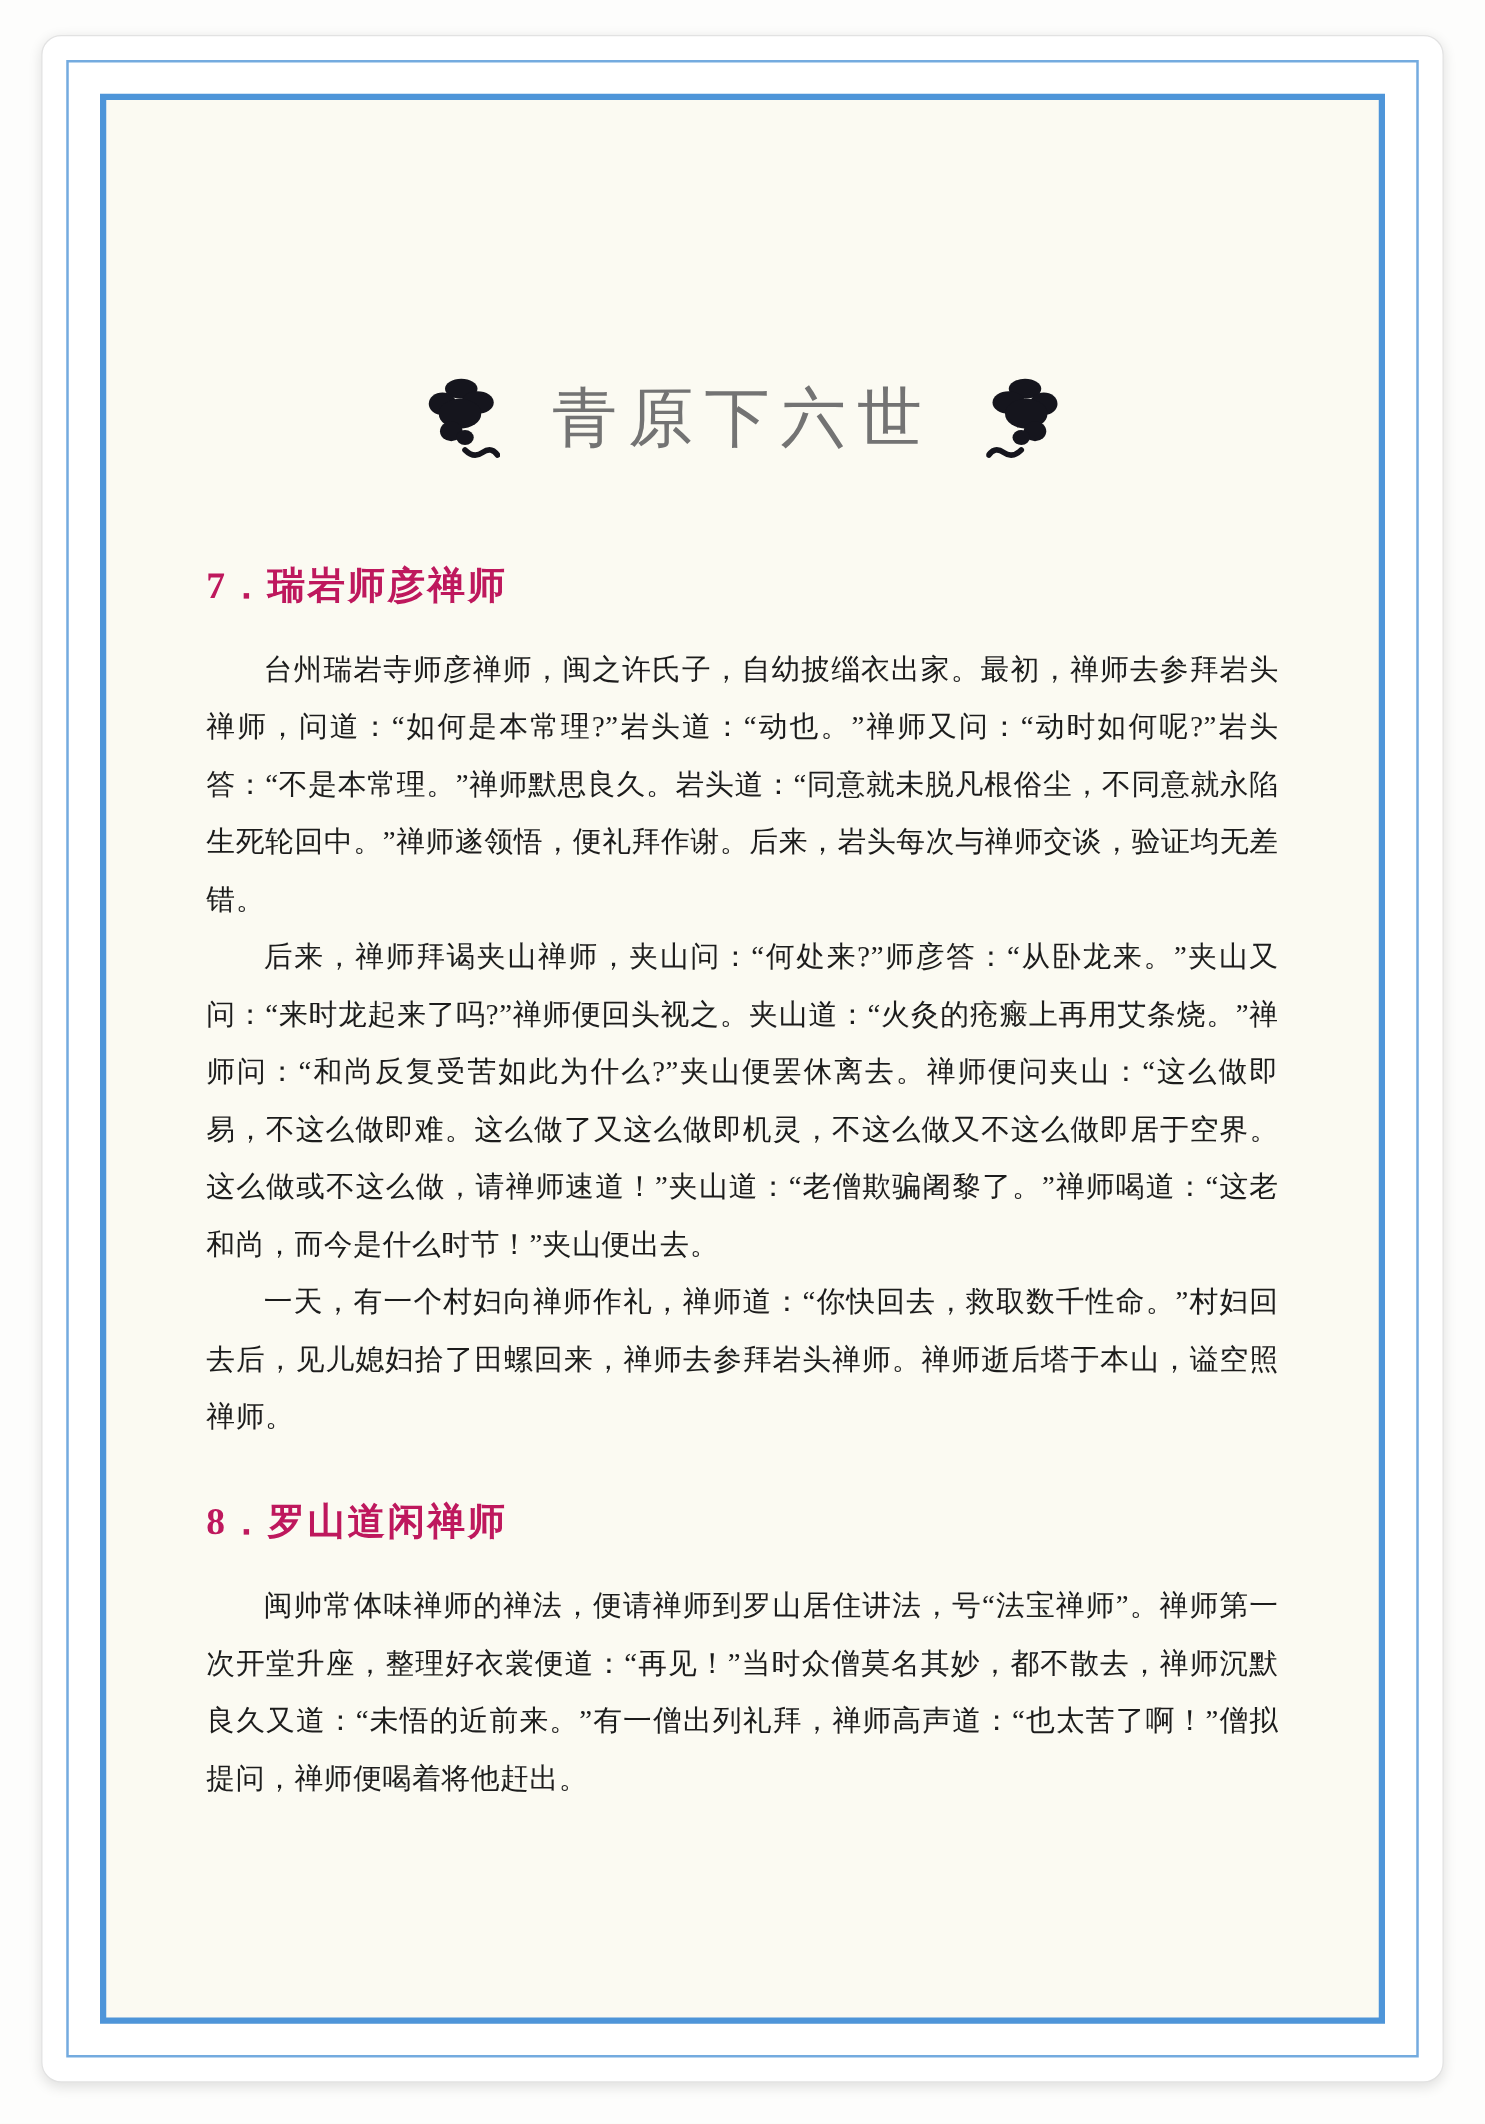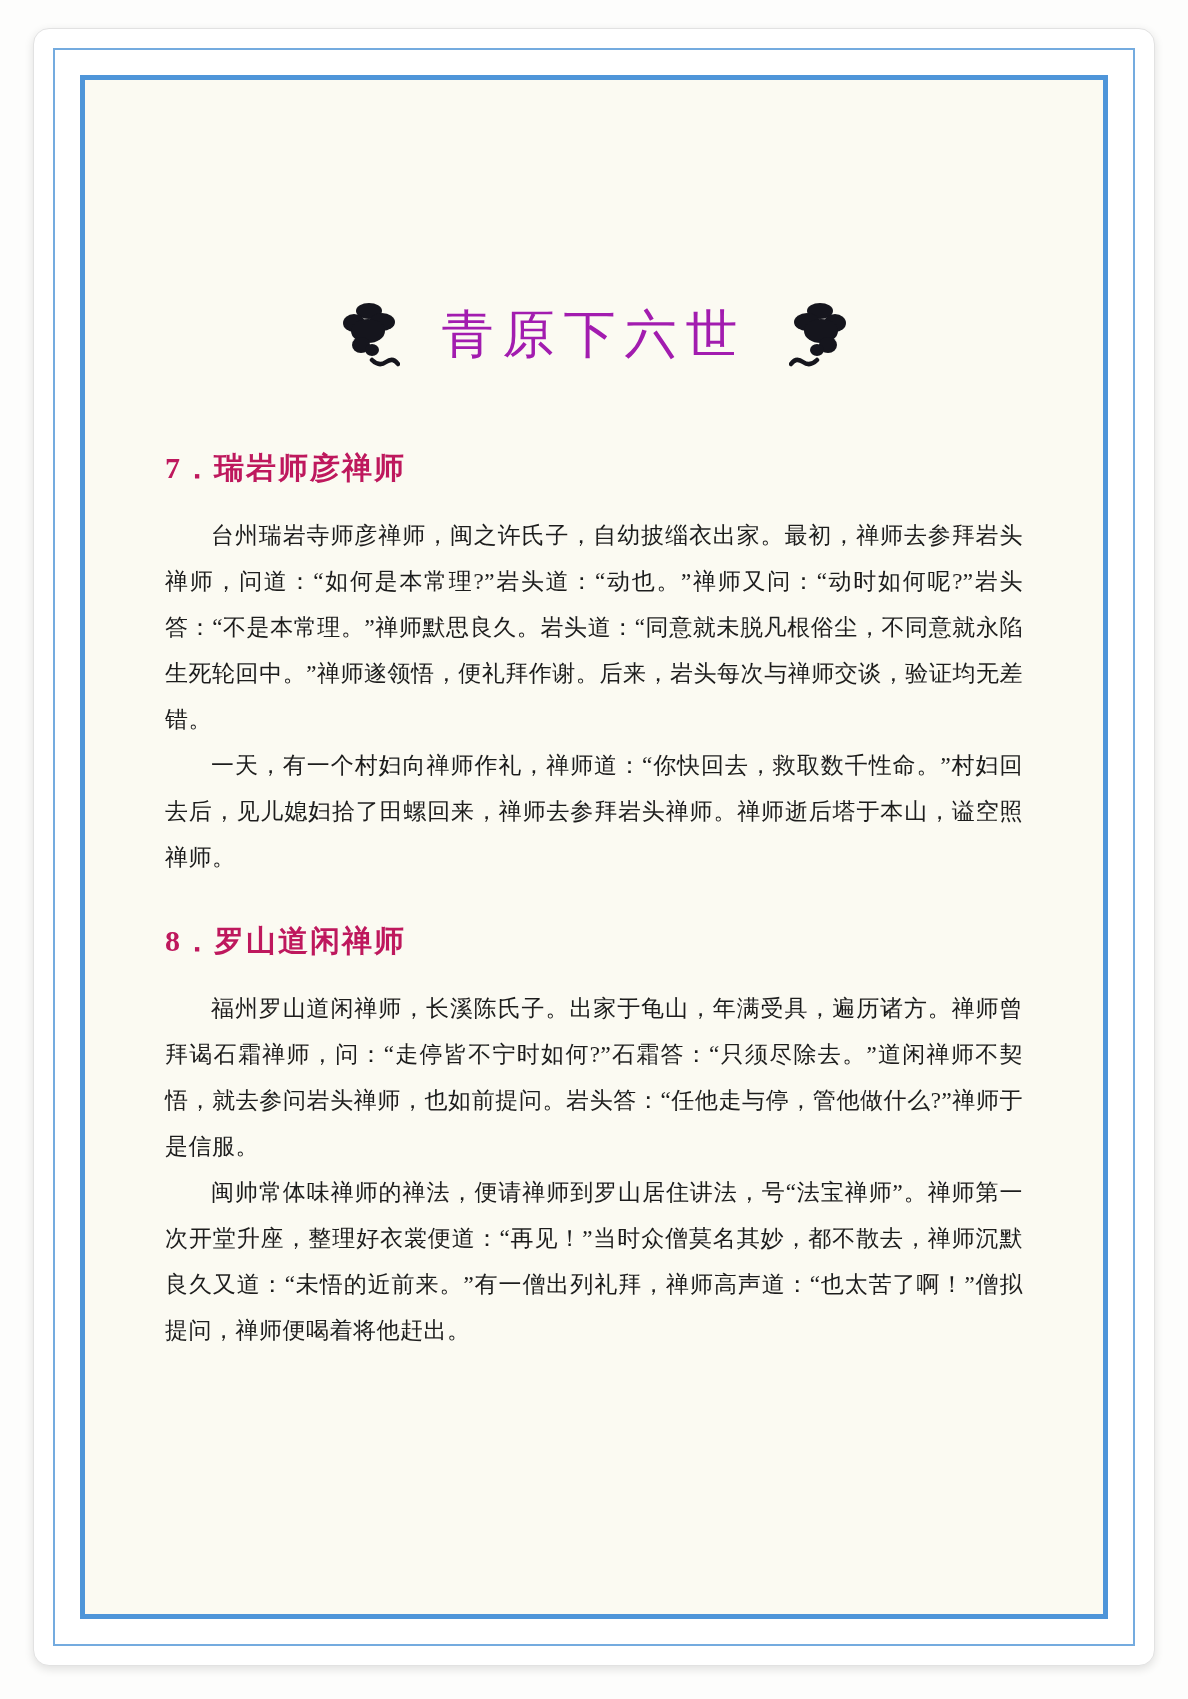--- a/index.html
+++ b/index.html
@@ -45,21 +45,21 @@
     margin-top: 218px;
     display: flex;
     justify-content: center;
     align-items: center;
     gap: 42px;
   }
   .chapter-title {
     font-size: 52px;
     letter-spacing: 9px;
     font-weight: 500;
-    color: #a21caf;
+    color: #737373;
     white-space: nowrap;
   }
   .ornament { width: 62px; height: 74px; flex: 0 0 auto; }
   .ornament.flip { transform: scaleX(-1); }
   .section-7 { margin-top: 76px; }
   .section-8 { margin-top: 40px; }
   .section-heading {
     font-size: 30px;
     font-weight: bold;
     color: #be185d;
@@ -105,26 +105,26 @@
               <ellipse cx="23" cy="47" rx="9" ry="8"></ellipse>
               <ellipse cx="34" cy="52" rx="7" ry="6"></ellipse>
             </g>
             <path d="M34 62 q7 7 14 2 q7 -5 12 2" stroke="#15151d" stroke-width="4.5" fill="none" stroke-linecap="round"></path>
           </svg>
         </div>
 
         <div class="section section-7">
           <h2 class="section-heading">7．瑞岩师彦禅师</h2>
           <p class="body-paragraph">台州瑞岩寺师彦禅师，闽之许氏子，自幼披缁衣出家。最初，禅师去参拜岩头禅师，问道：“如何是本常理?”岩头道：“动也。”禅师又问：“动时如何呢?”岩头答：“不是本常理。”禅师默思良久。岩头道：“同意就未脱凡根俗尘，不同意就永陷生死轮回中。”禅师遂领悟，便礼拜作谢。后来，岩头每次与禅师交谈，验证均无差错。</p>
+          <p class="body-paragraph">后来，禅师拜谒夹山禅师，夹山问：“何处来?”师彦答：“从卧龙来。”夹山又问：“来时龙起来了吗?”禅师便回头视之。夹山道：“火灸的疮瘢上再用艾条烧。”禅师问：“和尚反复受苦如此为什么?”夹山便罢休离去。禅师便问夹山：“这么做即易，不这么做即难。这么做了又这么做即机灵，不这么做又不这么做即居于空界。这么做或不这么做，请禅师速道！”夹山道：“老僧欺骗阇黎了。”禅师喝道：“这老和尚，而今是什么时节！”夹山便出去。</p>
           <p class="body-paragraph">一天，有一个村妇向禅师作礼，禅师道：“你快回去，救取数千性命。”村妇回去后，见儿媳妇拾了田螺回来，禅师去参拜岩头禅师。禅师逝后塔于本山，谥空照禅师。</p>
         </div>
 
         <div class="section section-8">
           <h2 class="section-heading">8．罗山道闲禅师</h2>
-          <p class="body-paragraph">福州罗山道闲禅师，长溪陈氏子。出家于龟山，年满受具，遍历诸方。禅师曾拜谒石霜禅师，问：“走停皆不宁时如何?”石霜答：“只须尽除去。”道闲禅师不契悟，就去参问岩头禅师，也如前提问。岩头答：“任他走与停，管他做什么?”禅师于是信服。</p>
           <p class="body-paragraph">闽帅常体味禅师的禅法，便请禅师到罗山居住讲法，号“法宝禅师”。禅师第一次开堂升座，整理好衣裳便道：“再见！”当时众僧莫名其妙，都不散去，禅师沉默良久又道：“未悟的近前来。”有一僧出列礼拜，禅师高声道：“也太苦了啊！”僧拟提问，禅师便喝着将他赶出。</p>
 
         </div>
 
       </div>
     </div>
   </div>
 </div>
 
 </body></html>

